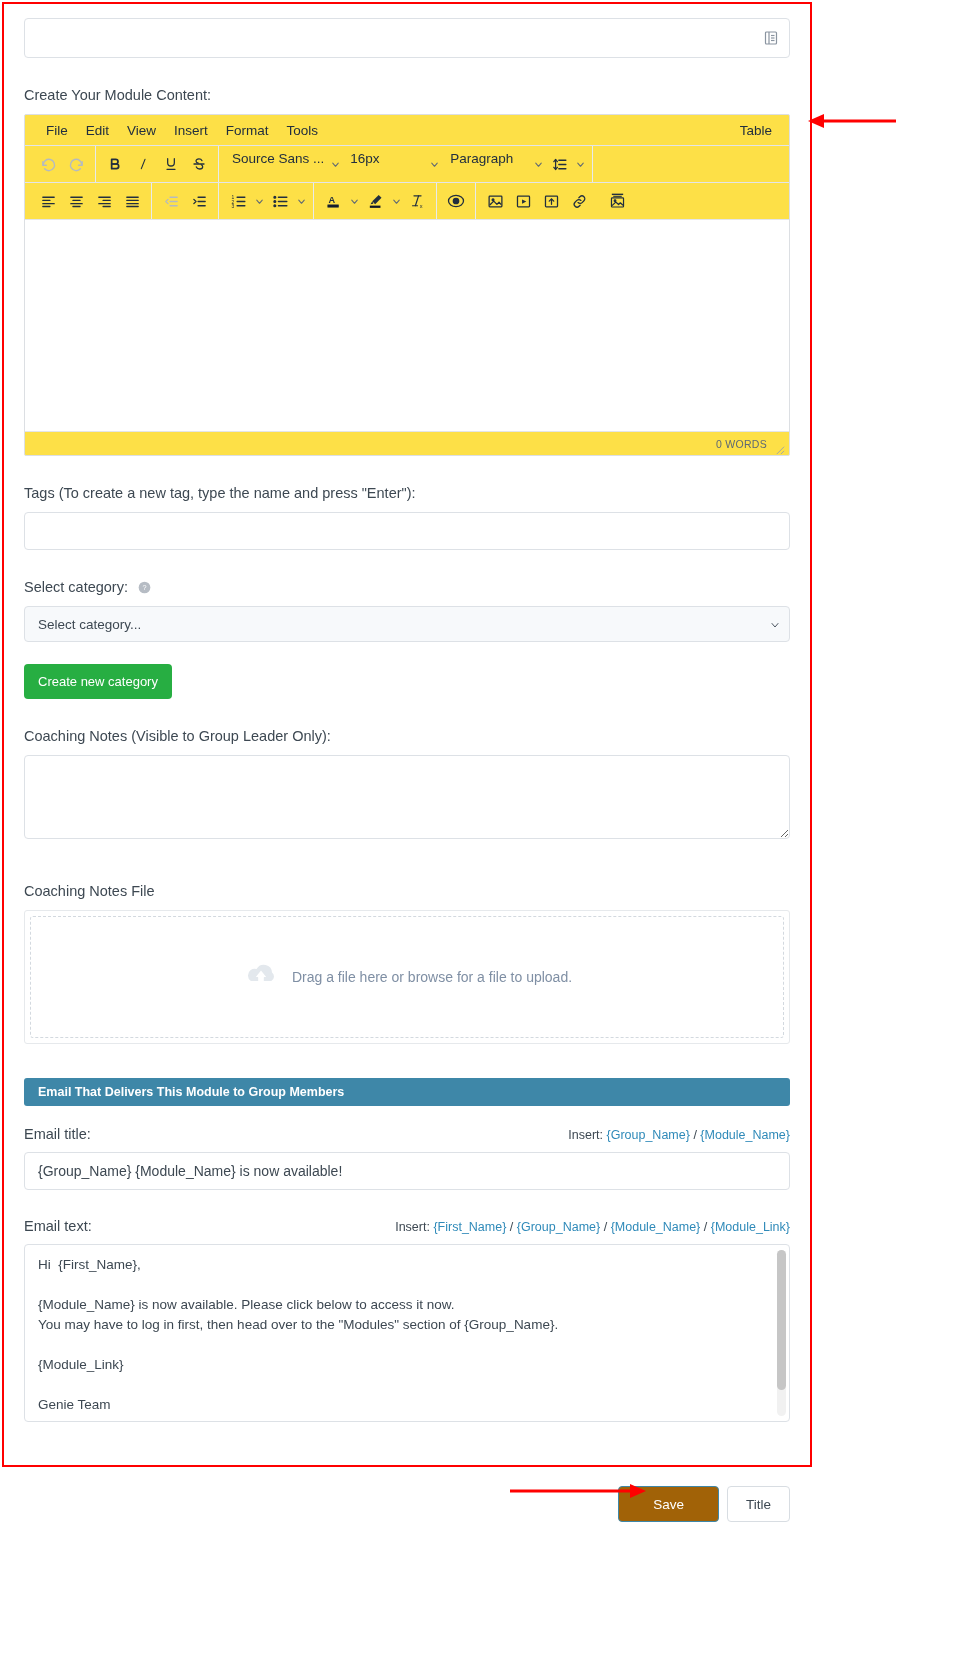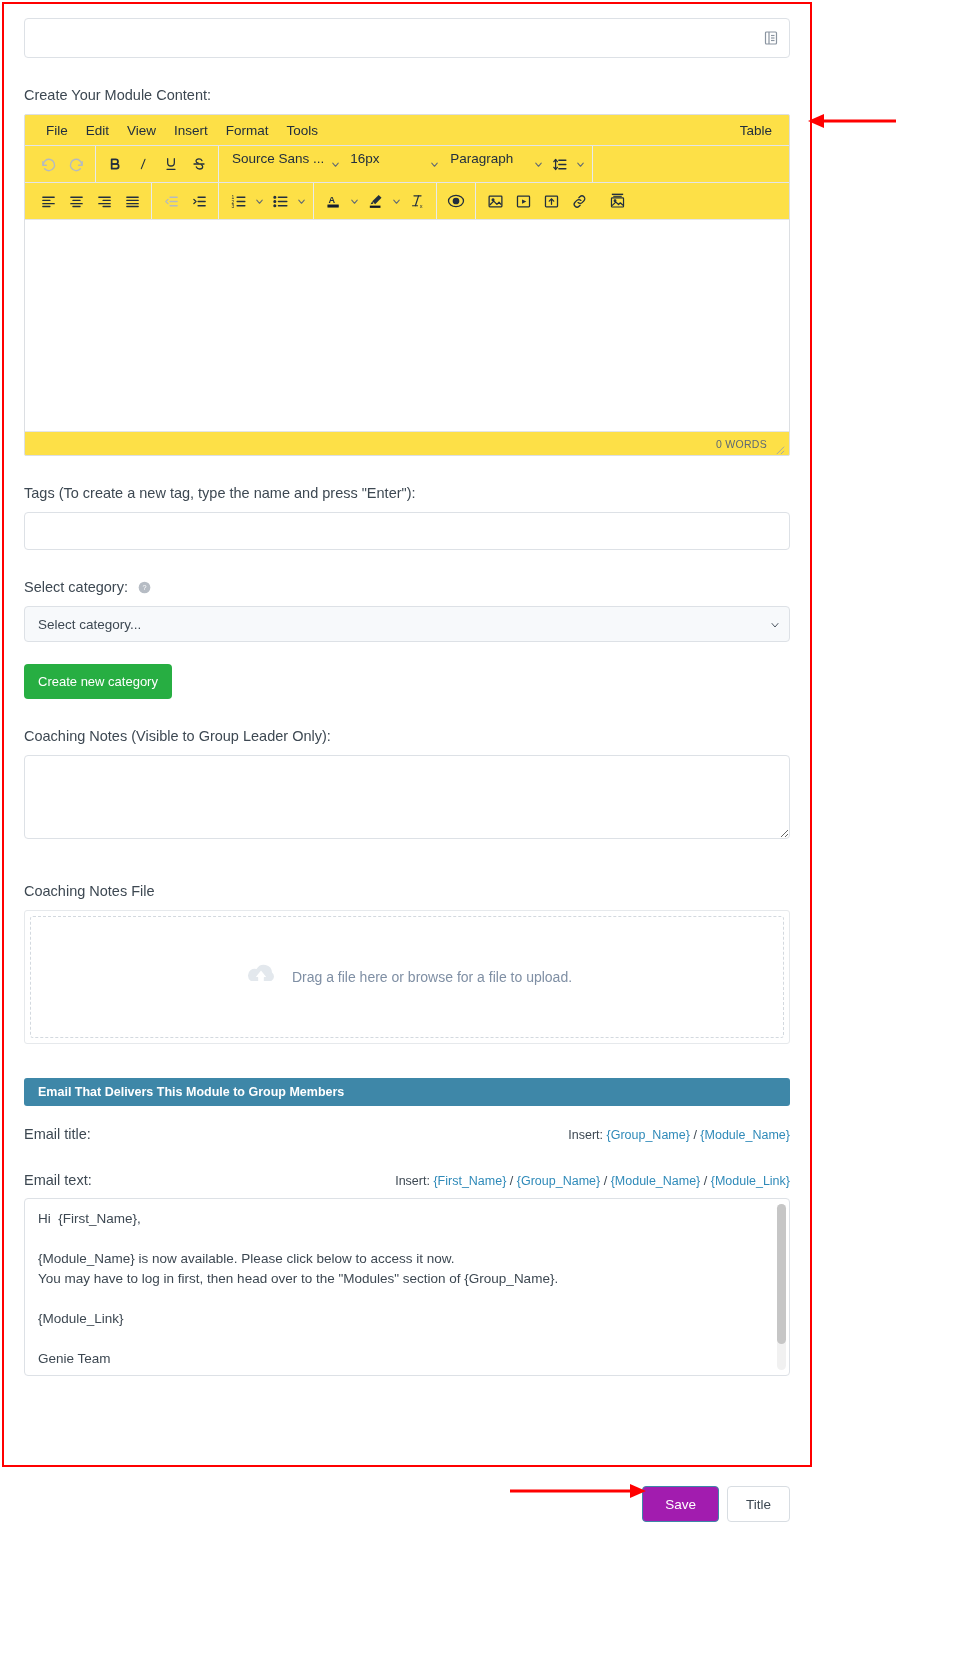--- a/index.html
+++ b/index.html
@@ -330,28 +330,28 @@
   .footer {
     position: absolute;
     left: 0; top: 1486px;
     width: 814px;
     display: flex;
     justify-content: flex-end;
     padding-right: 24px;
     gap: 8px;
   }
   .btn-save {
-    background: #a21caf;
+    background: #a16207;
     color: #fff;
     border: 1px solid #3e87a8;
     border-radius: 4px;
     font-size: 13.5px;
     font-family: "Liberation Sans", sans-serif;
     height: 36px;
-    padding: 0 22px;
+    padding: 0 34px;
     cursor: pointer;
   }
   .btn-cancel {
     background: #fff;
     color: #3d4852;
     border: 1px solid #d8dde2;
     border-radius: 4px;
     font-size: 13.5px;
     font-family: "Liberation Sans", sans-serif;
     height: 36px;
@@ -716,20 +716,21 @@
 
     <div class="row-between mt18">
       <span class="label" style="margin:0">Email title:</span>
       <span class="insert-line">
         <span class="sep">Insert:</span>
         <span class="tok">{Group_Name}</span>
         <span class="sep">/</span>
         <span class="tok">{Module_Name}</span>
       </span>
     </div>
+    <input class="email-title-input mt8" value="{Group_Name} {Module_Name} is now available!" style="">
 
     <div class="row-between" style="margin-top:26px">
       <span class="label" style="margin:0">Email text:</span>
       <span class="insert-line">
         <span class="sep">Insert:</span>
         <span class="tok">{First_Name}</span>
         <span class="sep">/</span>
         <span class="tok">{Group_Name}</span>
         <span class="sep">/</span>
         <span class="tok">{Module_Name}</span>

